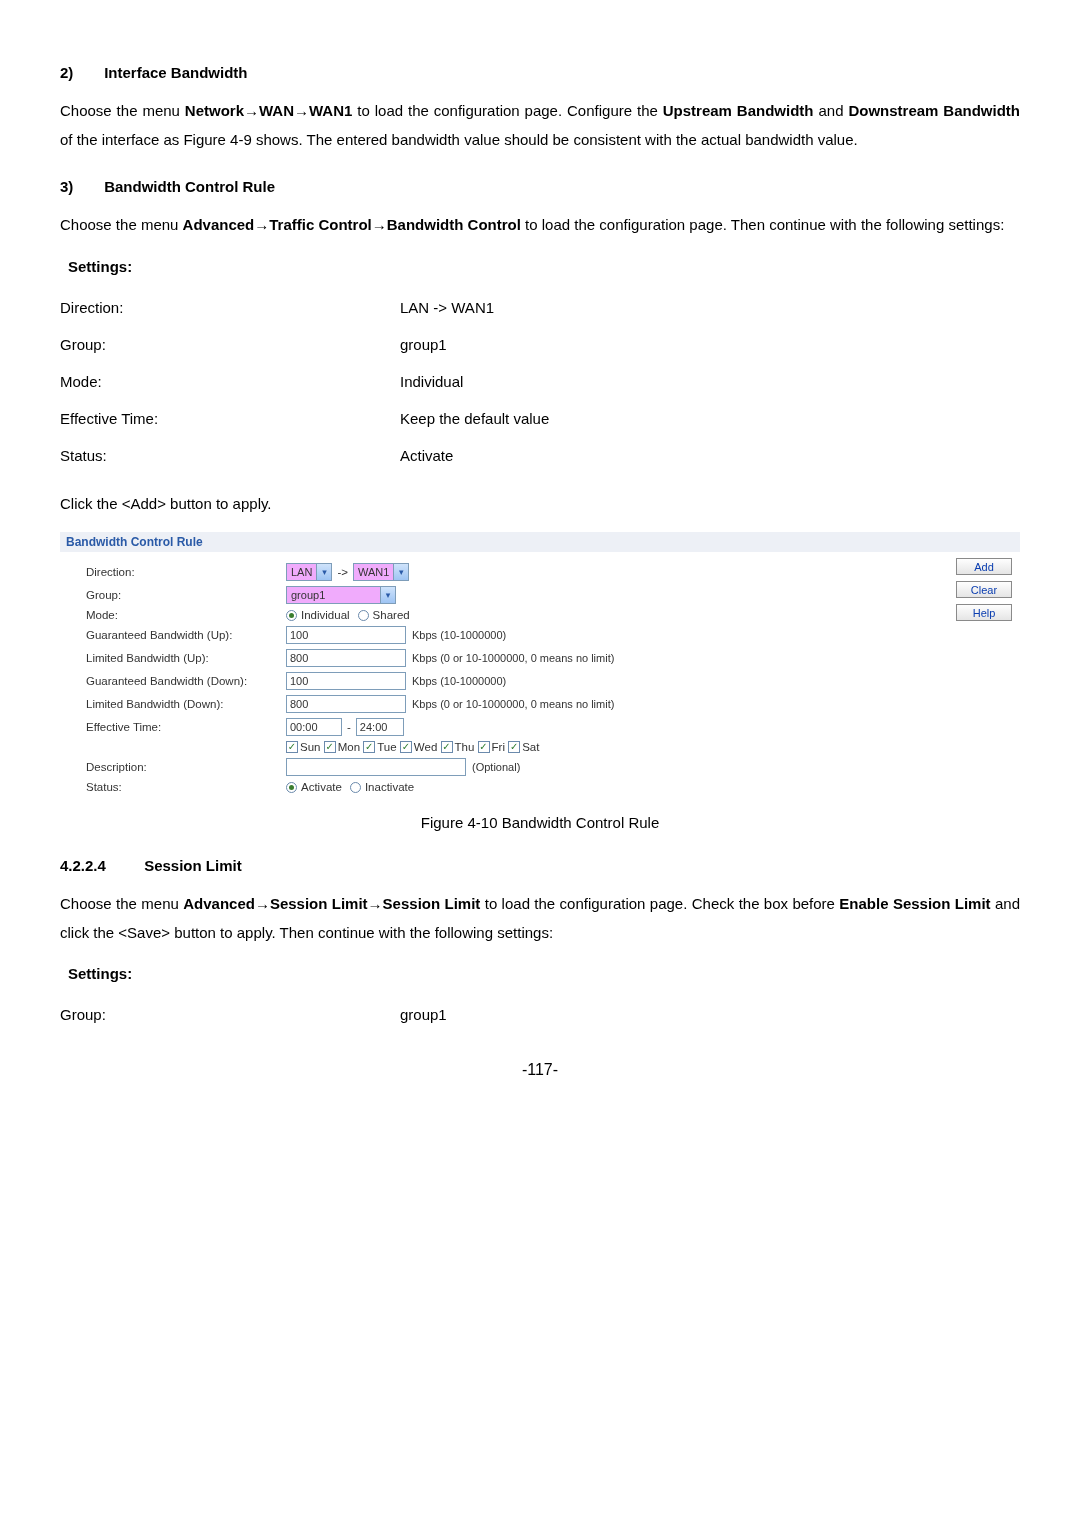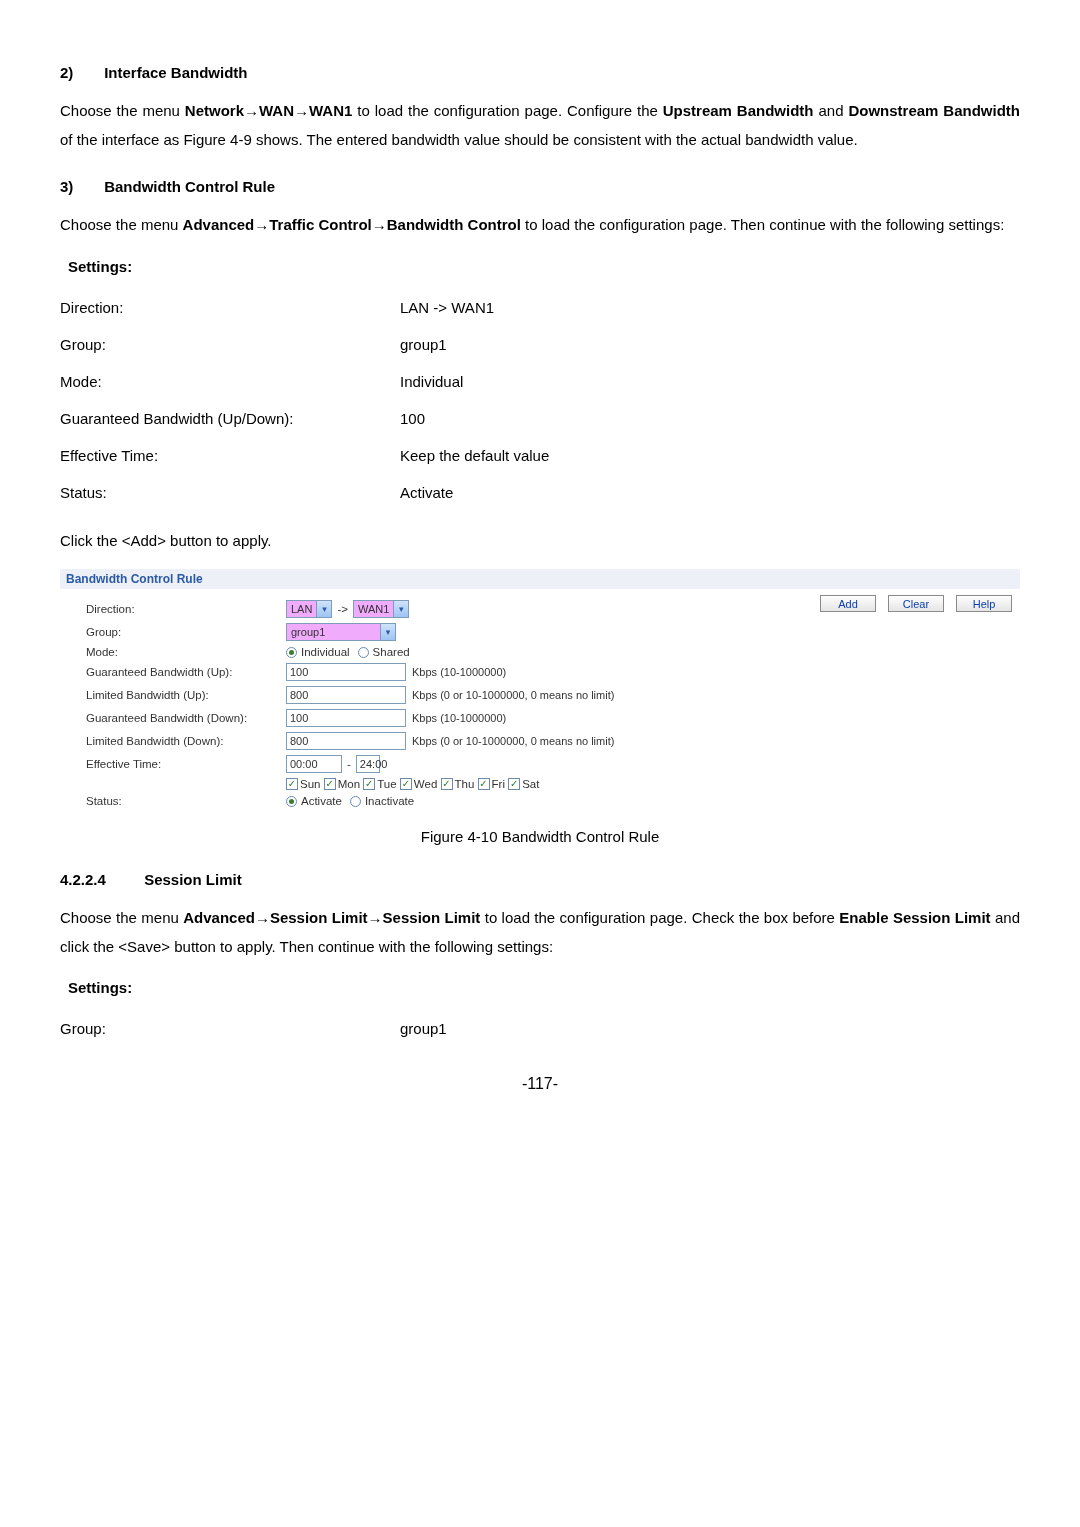--- a/index.html
+++ b/index.html
@@ -101,21 +101,21 @@
   .radio.ck::after{content:"";width:5px;height:5px;border-radius:50%;background:#3a7d2f;}
   .chk {
     width:12px;height:12px;border:1px solid #6b8aac;background:#fff;
     display:inline-flex;align-items:center;justify-content:center;margin-right:2px;
     color:#2f7d2f;font-size:10px;line-height:1;vertical-align:middle;
   }
   .chk.ck::after{content:"\2713";}
   .hint { margin-left:6px; font-size:11px; }
   .side-btns {
     position:absolute; right:8px; top:6px;
-    display:flex; flex-direction:row; gap:12px;
+    display:flex; flex-direction:column; gap:6px;
   }
   .sbtn {
     width:56px; height:17px;
     font-size:11px;
     border:1px solid #8a8a8a;
     background:linear-gradient(#fefefe,#e5e5e5);
     display:flex;align-items:center;justify-content:center;
     color:#0a3db0;
   }
   .fig-caption {
@@ -157,24 +157,20 @@
         <td class="key">Direction:</td>
         <td>LAN -&gt; WAN1</td>
       </tr>
   <tr>
         <td class="key">Group:</td>
         <td>group1</td>
       </tr>
   <tr>
         <td class="key">Mode:</td>
         <td>Individual</td>
-      </tr>
-  <tr>
-        <td class="key">Guaranteed Bandwidth (Up/Down):</td>
-        <td>100</td>
       </tr>
   <tr>
         <td class="key">Effective Time:</td>
         <td>Keep the default value</td>
       </tr>
   <tr>
         <td class="key">Status:</td>
         <td>Activate</td>
       </tr>
 </tbody>
@@ -243,34 +239,39 @@
     <div class="panel-row">
       <div class="plabel">Limited Bandwidth (Down):</div>
       <div class="field-input" style="width:120px">800</div>
       <span class="hint">Kbps (0 or 10-1000000, 0 means no limit)</span>
     </div>
 
     <div class="panel-row">
       <div class="plabel">Effective Time:</div>
       <div class="field-input" style="width:56px">00:00</div>
       <span style="margin:0 5px">-</span>
-      <div class="field-input" style="width:24px">24:00</div>
+      <div class="field-input" style="width:48px">24:00</div>
     </div>
 
     <div class="panel-row">
       <div class="plabel"></div>
       <span class="chk ck"></span><span>Sun</span>&nbsp;
       <span class="chk ck"></span><span>Mon</span>&nbsp;
       <span class="chk ck"></span><span>Tue</span>&nbsp;
       <span class="chk ck"></span><span>Wed</span>&nbsp;
       <span class="chk ck"></span><span>Thu</span>&nbsp;
       <span class="chk ck"></span><span>Fri</span>&nbsp;
       <span class="chk ck"></span><span>Sat</span>
     </div>
 
+    <div class="panel-row">
+      <div class="plabel">Description:</div>
+      <div class="field-input" style="width:180px"></div>
+      <span class="hint">(Optional)</span>
+    </div>
 
     <div class="panel-row">
       <div class="plabel">Status:</div>
       <span class="radio ck"></span>
       <span>Activate</span>
       <span style="width:8px"></span>
       <span class="radio"></span>
       <span>Inactivate</span>
     </div>
 

